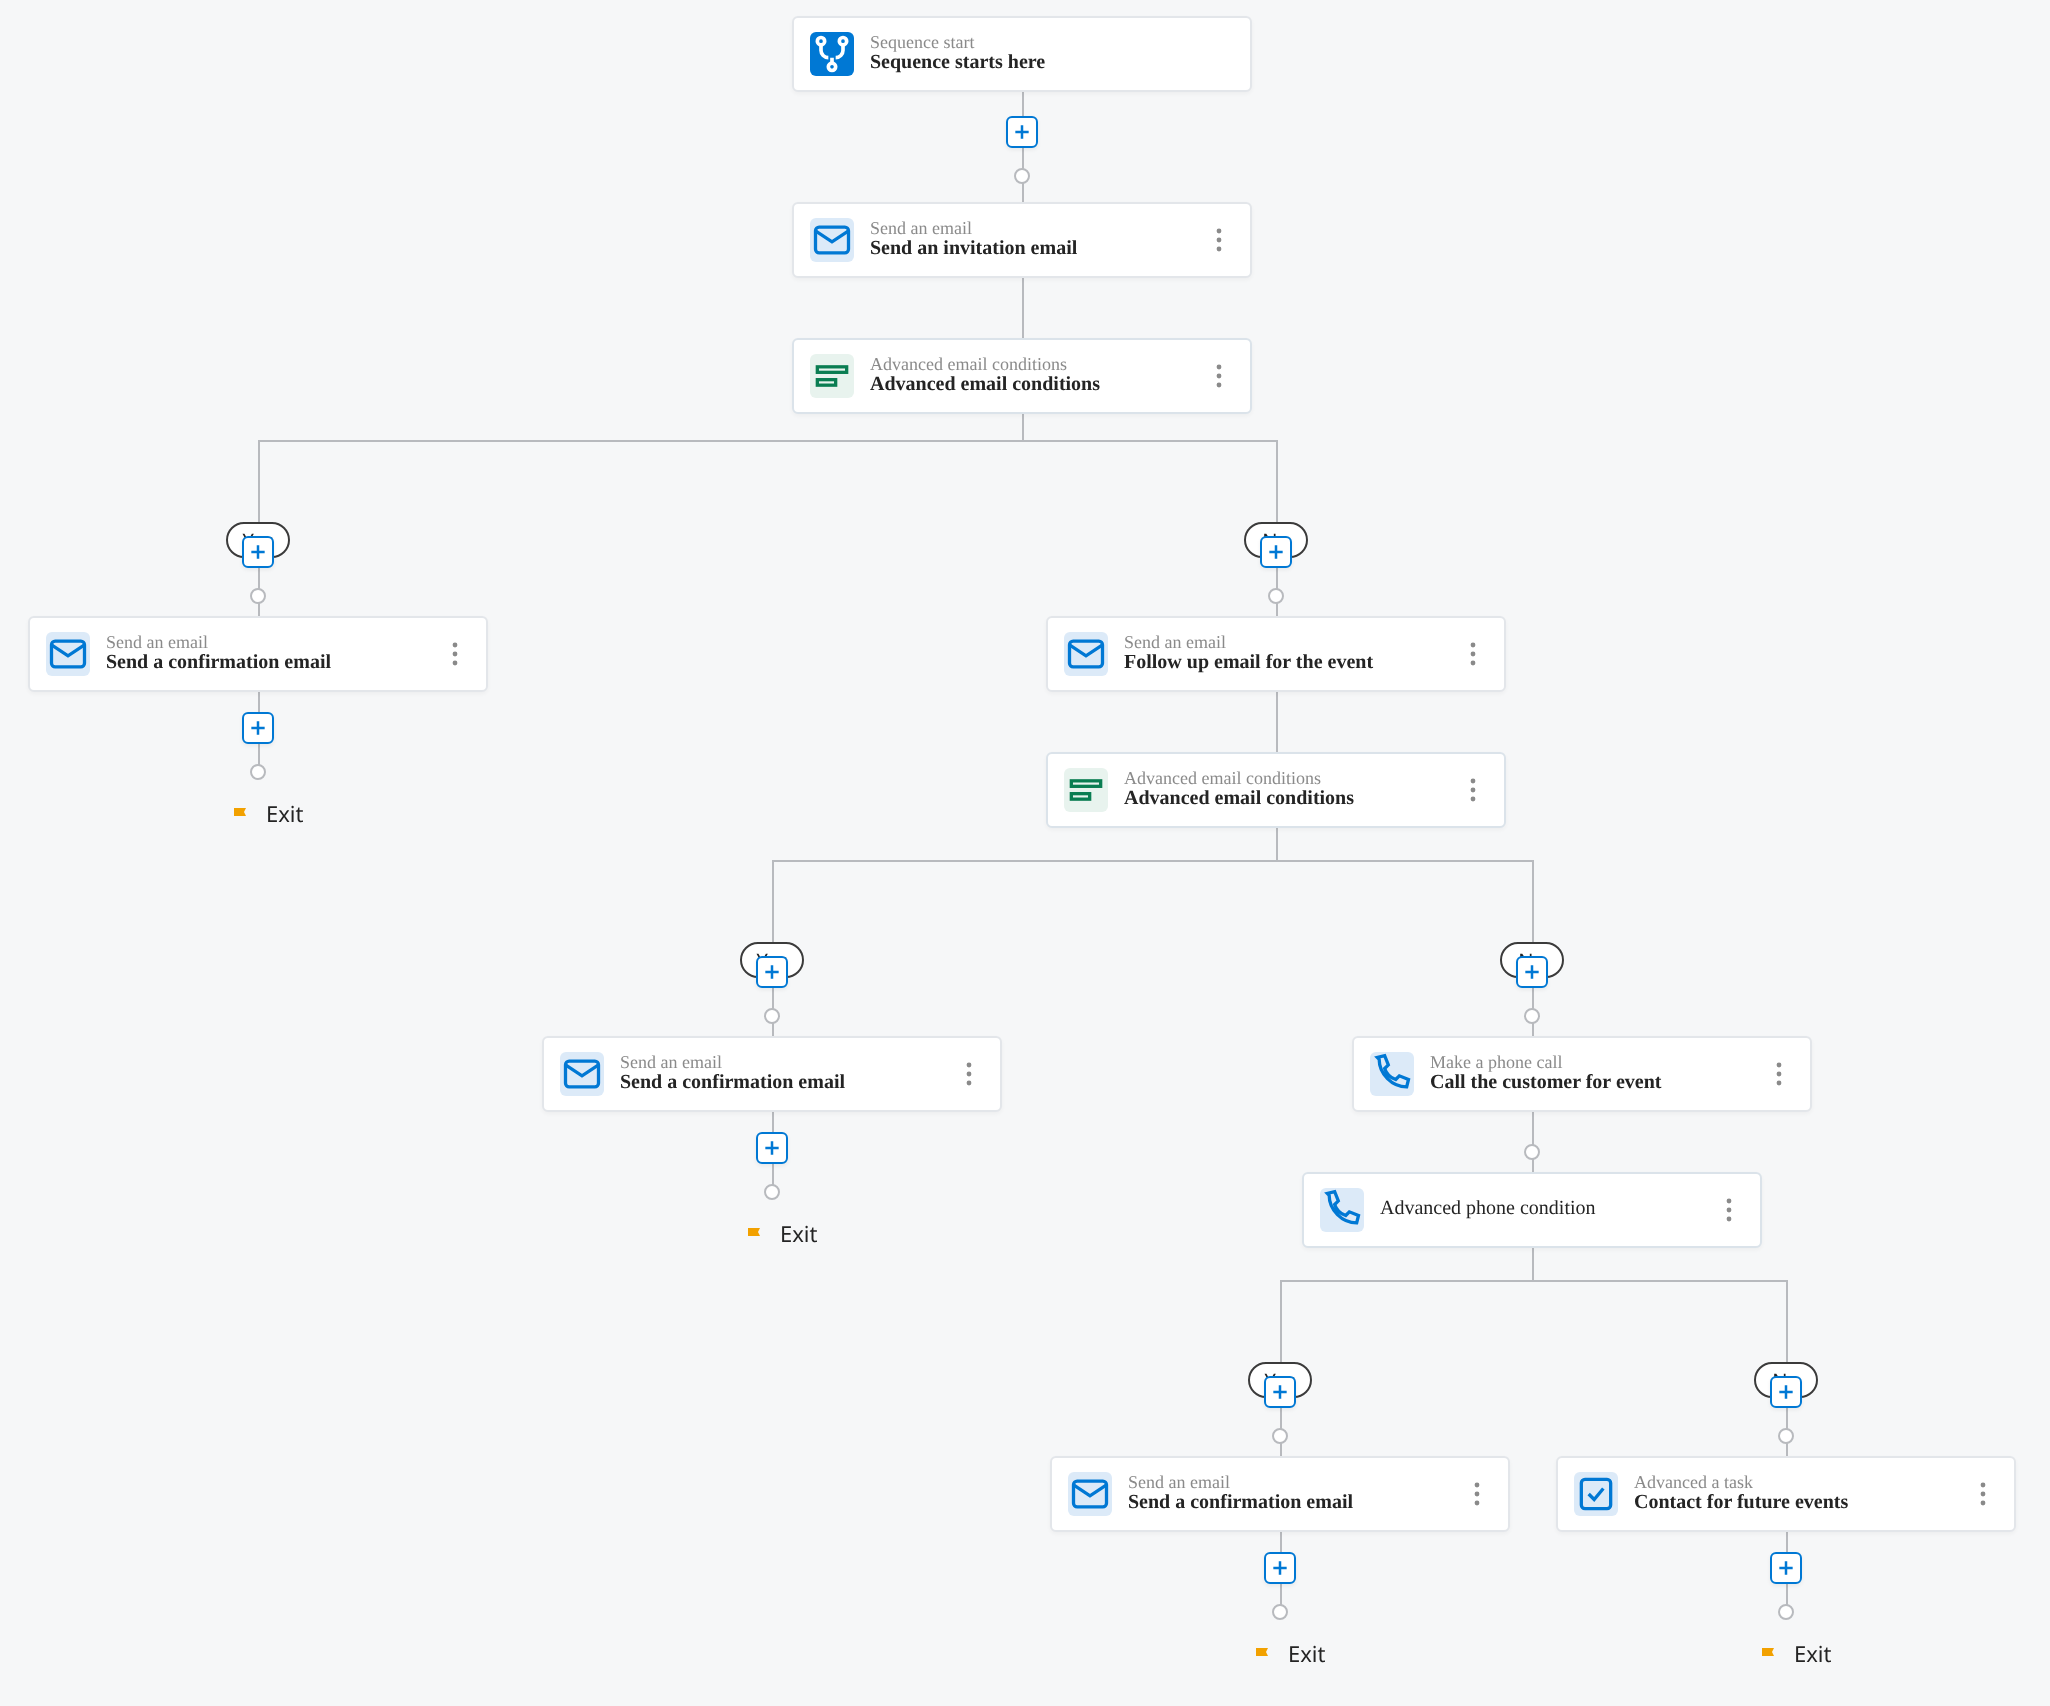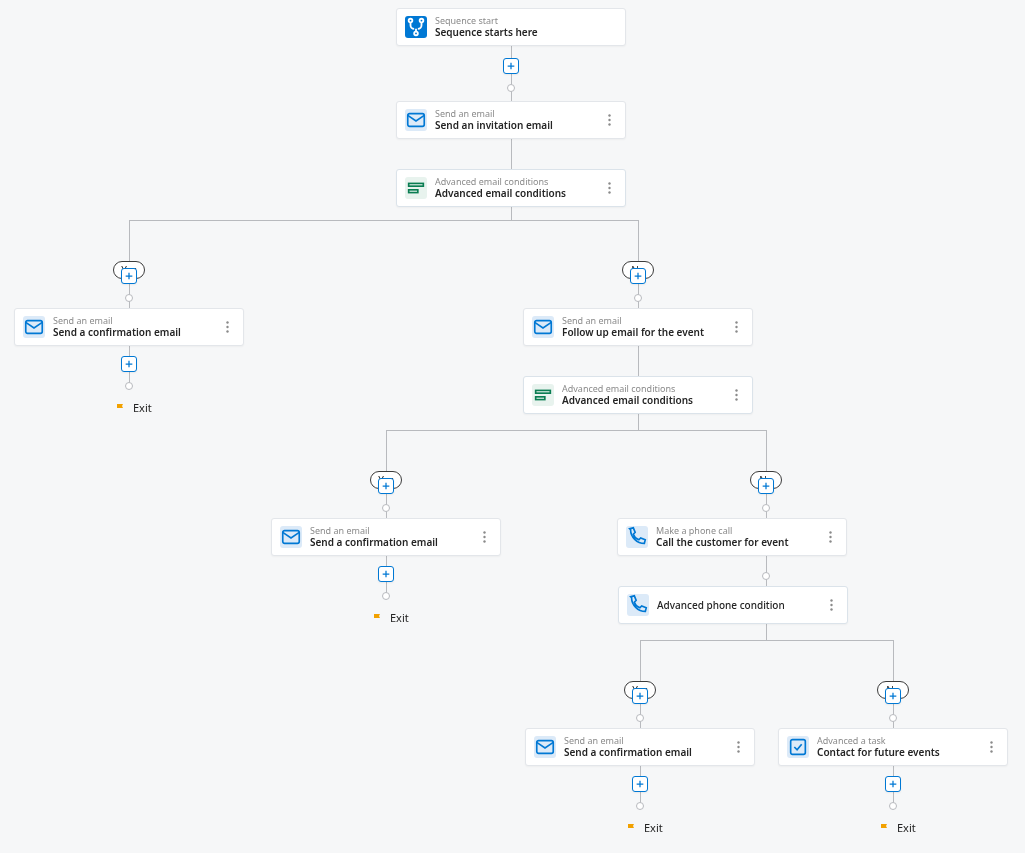--- a/index.html
+++ b/index.html
@@ -44,21 +44,21 @@
     height:38px;
   }
   .card .icon{
     width:22px;height:22px;
     border-radius:3px;
     display:flex;align-items:center;justify-content:center;
     flex:0 0 22px;
     margin-right:8px;
     background:var(--blue-light);
   }
-  .card .texts{flex:1 1 auto;line-height:1.2;overflow:hidden;}
+  .card .texts{flex:1 1 auto;line-height:1.2;overflow:hidden;font-family:Liberation Serif, serif;}
   .card .label{color:var(--text-muted);font-size:9px;}
   .card .title{color:var(--text-strong);font-weight:600;font-size:10px;white-space:nowrap;overflow:hidden;text-overflow:ellipsis;}
   .card .menu{
     flex:0 0 16px;height:22px;display:flex;align-items:center;justify-content:center;
     color:#8a8a8a;cursor:pointer;
   }
   .card .menu svg{width:3px;height:12px;}
   .card.start .icon{background:var(--blue);}
   .card.start .icon svg{stroke:#fff;}
   .card.cond{border-color:#dbe3ea;}
@@ -339,42 +339,42 @@
   </div>
 
   <div class="badge" style="left:750px;top:448px;">No</div>
   <div class="add-btn" style="left:758px;top:478px;">
     <svg viewBox="0 0 24 24" fill="none" stroke="currentColor" stroke-width="3">
         <path d="M12 4v16M4 12h16"></path>
       </svg>
   </div>
   <div class="dot" style="left:762px;top:504px;"></div>
 
-  <div class="card" style="left:617px;top:518px;align-items:center;">
+  <div class="card" style="left:676px;top:518px;align-items:center;">
     <span class="icon">
       <svg viewBox="0 0 24 24" fill="none" stroke="#0078d4" stroke-width="1.8">
           <path d="M5 4c0 8 7 15 15 15l1-4-5-2-2 2c-3-1-5-3-6-6l2-2-2-5-4 1z"></path>
         </svg>
     </span>
     <div class="texts">
       <div class="label">Make a phone call</div>
       <div class="title">Call the customer for event</div>
     </div>
     <span class="menu">
       <svg viewBox="0 0 3 12">
           <circle cx="1.5" cy="1.5" r="1.2" fill="#8a8a8a"></circle>
           <circle cx="1.5" cy="6" r="1.2" fill="#8a8a8a"></circle>
           <circle cx="1.5" cy="10.5" r="1.2" fill="#8a8a8a"></circle>
         </svg>
     </span>
   </div>
 
   <div class="dot" style="left:762px;top:572px;"></div>
 
-  <div class="card cond" style="left:618px;top:586px;">
+  <div class="card cond" style="left:651px;top:586px;">
     <span class="icon">
       <svg viewBox="0 0 24 24" fill="none" stroke="#0078d4" stroke-width="1.8">
           <path d="M5 4c0 8 7 15 15 15l1-4-5-2-2 2c-3-1-5-3-6-6l2-2-2-5-4 1z"></path>
         </svg>
     </span>
     <div class="texts">
       <div class="title" style="font-weight:500">Advanced phone condition</div>
     </div>
     <span class="menu">
       <svg viewBox="0 0 3 12">

